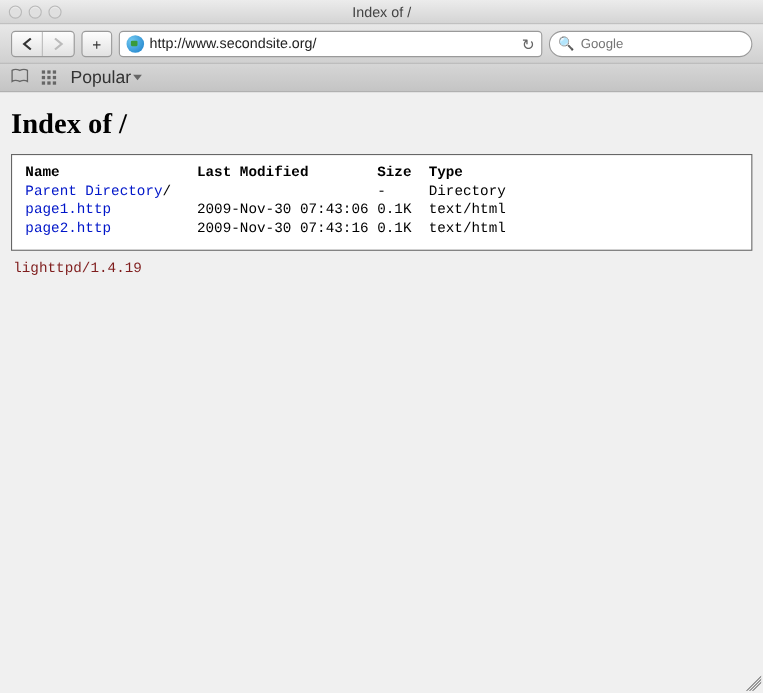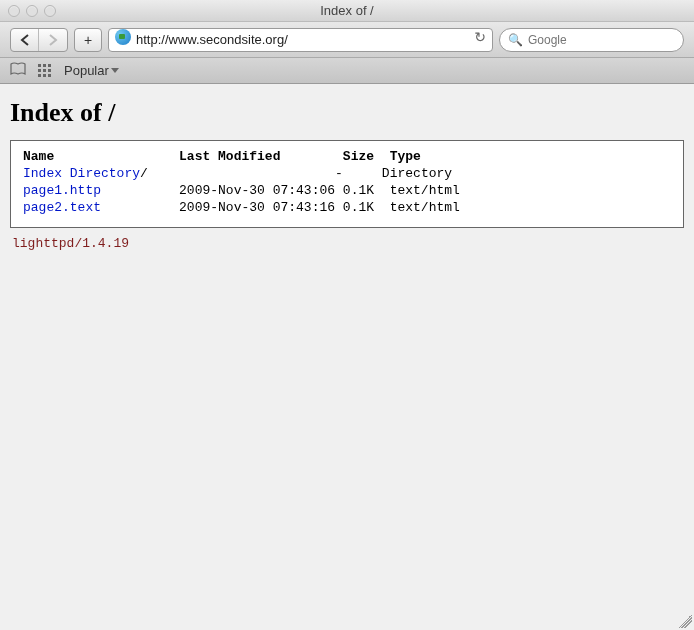--- a/index.html
+++ b/index.html
@@ -79,20 +79,21 @@
       font-size: 14px;
       color: #333;
     }
     .url-bar {
       flex: 1;
       height: 24px;
       border: 1px solid #9a9a9a;
       border-radius: 4px;
       background: #fff;
       display: flex;
+      align-items: center;
       padding: 0 6px;
       gap: 5px;
     }
     .globe-icon {
       width: 16px;
       height: 16px;
       border-radius: 50%;
       background: radial-gradient(circle at 30% 30%, #6fc8f0, #1a7dc9);
       position: relative;
       flex-shrink: 0;
@@ -141,21 +142,21 @@
       background: transparent;
     }
     .bookmarks-bar {
       height: 26px;
       background: linear-gradient(to bottom, #d6d6d6, #c4c4c4);
       border-bottom: 1px solid #9a9a9a;
       display: flex;
       align-items: center;
       padding: 0 10px;
       gap: 12px;
-      font-size: 13px;
+      font-size: 16px;
       color: #333;
     }
     .bm-icon { font-size: 14px; color: #666; }
     .bm-grid {
       width: 14px; height: 14px;
       display: inline-block;
       background:
         linear-gradient(#666,#666), linear-gradient(#666,#666), linear-gradient(#666,#666),
         linear-gradient(#666,#666), linear-gradient(#666,#666), linear-gradient(#666,#666),
         linear-gradient(#666,#666), linear-gradient(#666,#666), linear-gradient(#666,#666);
@@ -274,20 +275,20 @@
   <span class="popular">
     <span>Popular</span>
     <span class="tri-down"></span>
   </span>
 </div>
 
 <div class="content">
   <h1 class="page-title">Index of /</h1>
   <div class="index-box">
     <pre class="listing" id="listing"><span class="header-row"><b>Name                Last Modified        Size  Type</b></span>
-<a href="#">Index Directory</a>/                        -     Directory
+<a href="#">Parent Directory</a>/                        -     Directory
 <a href="#">page1.http</a>          2009-Nov-30 07:43:06 0.1K  text/html
-<a href="#">page2.text</a>          2009-Nov-30 07:43:16 0.1K  text/html
+<a href="#">page2.http</a>          2009-Nov-30 07:43:16 0.1K  text/html
 </pre>
   </div>
   <div class="server-line">lighttpd/1.4.19</div>
   <div class="resize-grip"></div>
 </div>
 
 </body></html>

